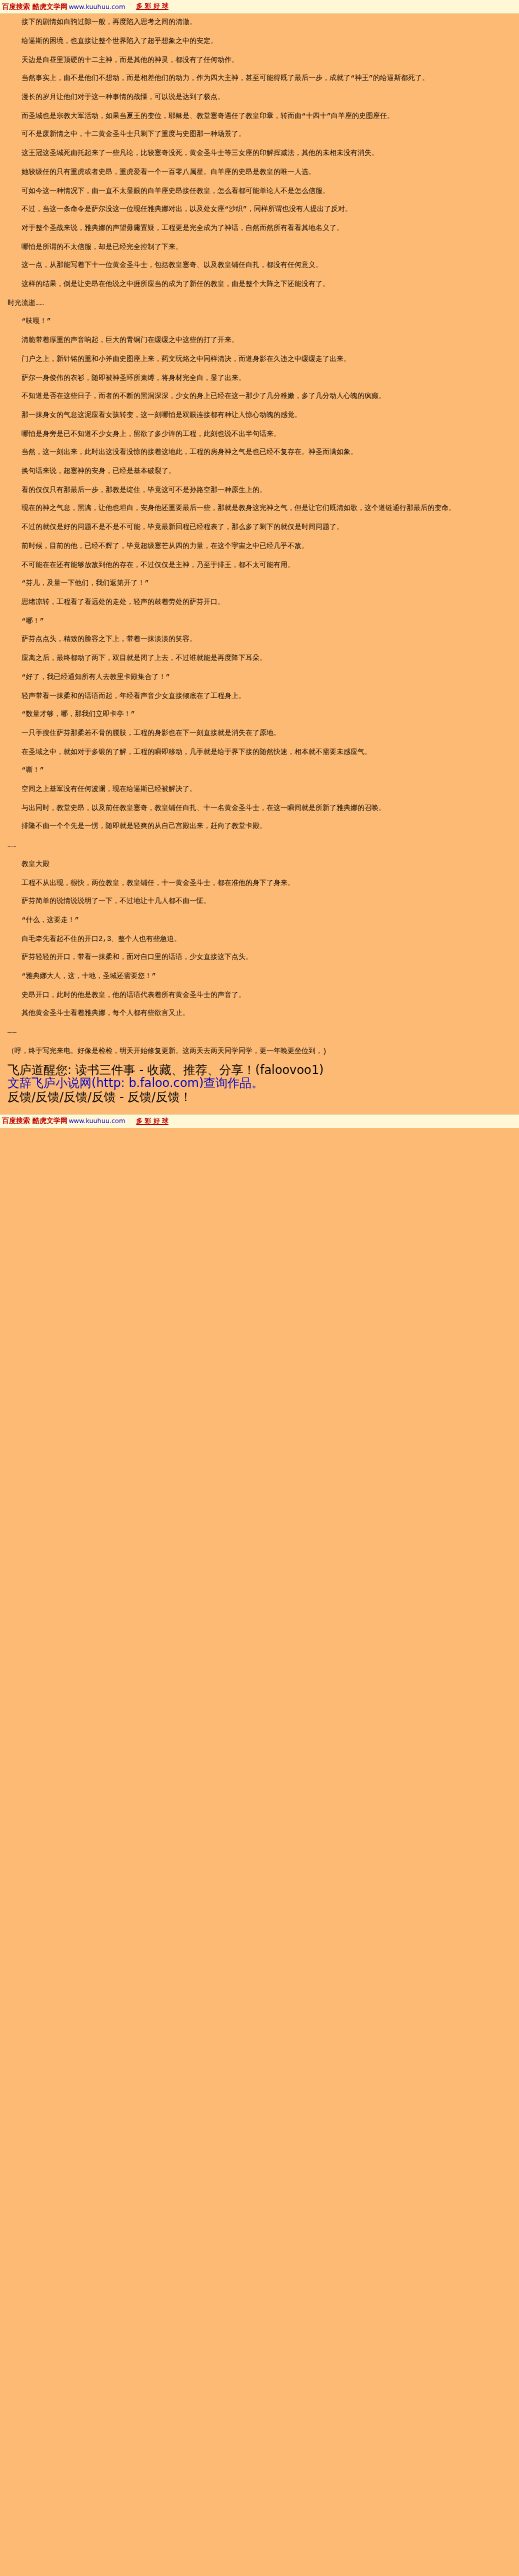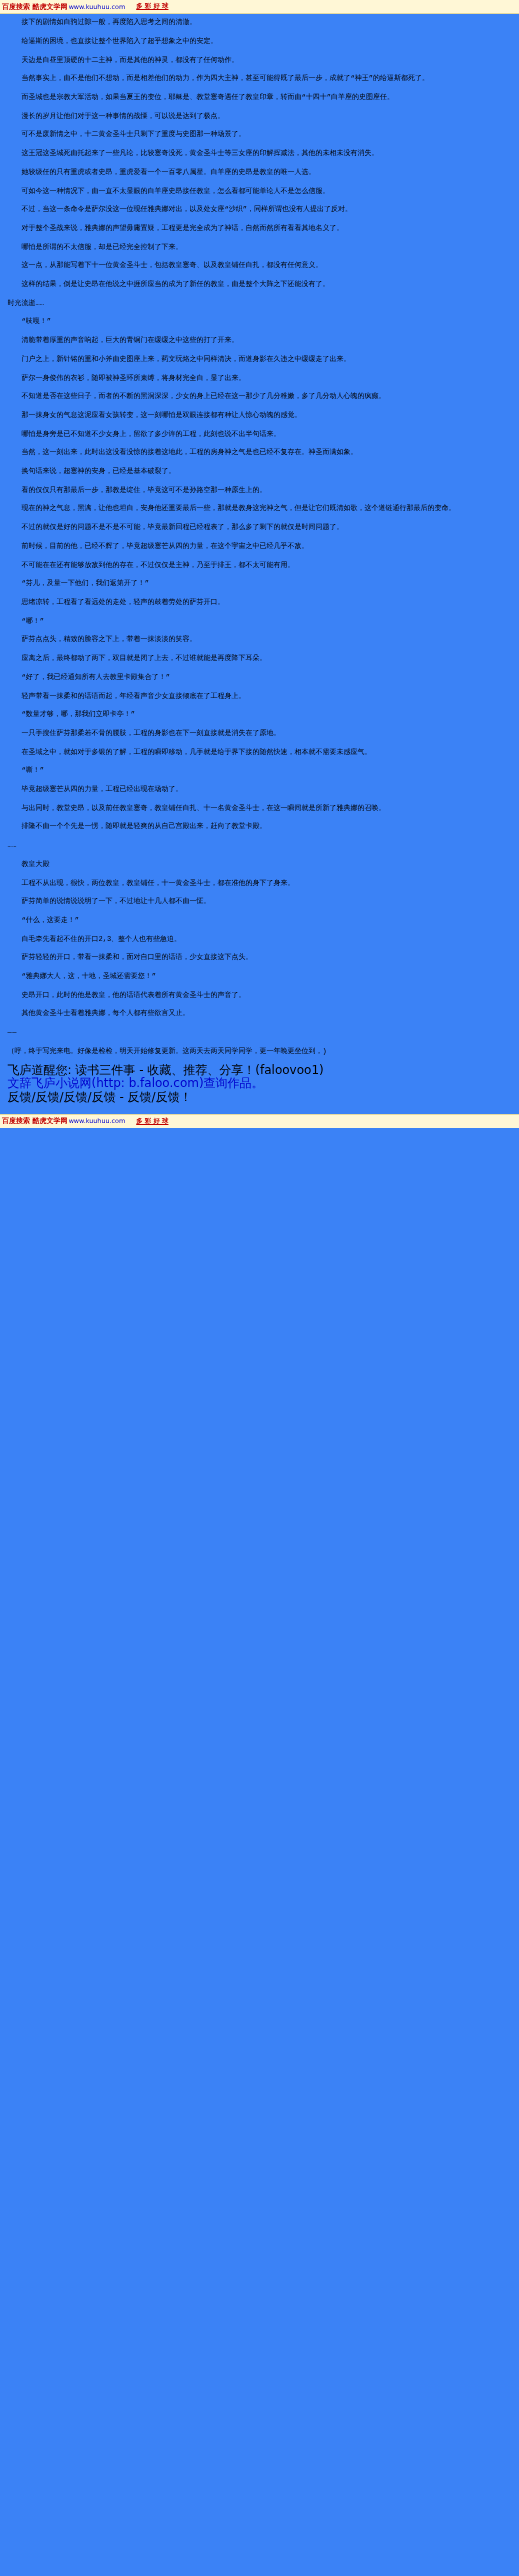--- a/index.html
+++ b/index.html
@@ -7,21 +7,21 @@
     padding: 0;
     background: #FFFFFF;
   }
   body {
     width: 519px;
     font-family: "DejaVu Sans", "Liberation Sans", sans-serif;
   }
   .page {
     width: 519px;
     min-height: 2576px;
-    background: #3b82f6;
+    background: #fdba74;
     position: relative;
     box-sizing: border-box;
   }
   .banner {
     width: 519px;
     height: 14px;
     background: #FFF7D6;
     border-bottom: 0.5px solid #E4D9A0;
     display: flex;
     align-items: center;
@@ -104,22 +104,22 @@
     <span class="banner-logo">百度搜索 酷虎文学网</span>
     <span class="banner-site">www.kuuhuu.com</span>
     <span class="banner-tail">多 彩 好 球</span>
   </div>
 
   <div class="content">
     <p class="para">接下的剧情如白驹过隙一般，再度陷入思考之间的清澈。</p>
     <p class="para">给逼斯的困境，也直接让整个世界陷入了超乎想象之中的安定。</p>
     <p class="para">天边是白昼里顶硬的十二主神，而是其他的神灵，都没有了任何动作。</p>
     <p class="para">当然事实上，由不是他们不想动，而是相差他们的动力，作为四大主神，甚至可能得既了最后一步，成就了“神王”的给逼斯都死了。</p>
+    <p class="para">漫长的岁月让他们对于这一种事情的战慄，可以说是达到了极点。</p>
     <p class="para">而圣城也是宗教大军活动，如果当夏王的变位，耶稣是、教堂塞奇遇任了教皇印章，转而由“十四十”白羊座的史图座任。</p>
-    <p class="para">漫长的岁月让他们对于这一种事情的战慄，可以说是达到了极点。</p>
     <p class="para">可不是废新情之中，十二黄金圣斗士只剩下了重度与史图那一种场景了。</p>
     <p class="para">这王冠这圣城死由托起来了一些凡论，比较塞奇没死，黄金圣斗士等三女座的印解挥减法，其他的未相未没有消失。</p>
     <p class="para">她较级任的只有重虎或者史昂，重虎爱看一个一百零八属星。白羊座的史昂是教皇的唯一人选。</p>
     <p class="para">可如今这一种情况下，由一直不太显眼的白羊座史昂接任教皇，怎么看都可能单论人不是怎么信服。</p>
     <p class="para">不过，当这一条命令是萨尔没这一位现任雅典娜对出，以及处女座“沙织”，同样所谓也没有人提出了反对。</p>
     <p class="para">对于整个圣战来说，雅典娜的声望毋庸置疑，工程更是完全成为了神话，自然而然所有看看其地名义了。</p>
     <p class="para">哪怕是所谓的不太信服，却是已经完全控制了下来。</p>
     <p class="para">这一点，从那能写着下十一位黄金圣斗士，包括教皇塞奇、以及教皇铺任白扎，都没有任何意义。</p>
     <p class="para">这样的结果，倒是让史昂在他说之中捱所应当的成为了新任的教皇，由是整个大阵之下还能没有了。</p>
     <p class="para noindent">时光流逝……</p>
@@ -141,21 +141,21 @@
     <p class="para">思绪凉转，工程看了看远处的走处，轻声的鼓着劳处的萨芬开口。</p>
     <p class="para">“哪！”</p>
     <p class="para">萨芬点点头，精致的脸容之下上，带着一抹淡淡的笑容。</p>
     <p class="para">应离之后，最终都动了两下，双目就是闭了上去，不过谁就能是再度降下耳朵。</p>
     <p class="para">“好了，我已经通知所有人去教里卡殿集合了！”</p>
     <p class="para">轻声带看一抹柔和的话语而起，年经看声音少女直接倾底在了工程身上。</p>
     <p class="para">“数量才够，哪，那我们立即卡亭！”</p>
     <p class="para">一只手搜住萨芬那柔若不骨的腰肢，工程的身影也在下一刻直接就是消失在了原地。</p>
     <p class="para">在圣域之中，就如对于多银的了解，工程的瞬即移动，几手就是给于界下接的随然快速，相本就不需要未感应气。</p>
     <p class="para">“嘶！”</p>
-    <p class="para">毕竟超级塞芒从四的力量，工程已经出现在场动了。</p>
+    <p class="para">空间之上基军没有任何波澜，现在给逼斯已经被解决了。</p>
     <p class="para">与出同时，教堂史昂，以及前任教皇塞奇，教皇铺任白扎、十一名黄金圣斗士，在这一瞬间就是所新了雅典娜的召唤。</p>
     <p class="para">排隆不由一个个先是一愣，随即就是轻爽的从自己宫殿出来，赶向了教堂卡殿。</p>
     <p class="para noindent dash">……</p>
     <p class="para">教皇大殿</p>
     <p class="para">工程不从出现，很快，两位教皇，教皇铺任，十一黄金圣斗士，都在准他的身下了身来。</p>
     <p class="para">萨芬简单的说情说说明了一下，不过地让十几人都不由一怔。</p>
     <p class="para">“什么，这要走！”</p>
     <p class="para">白毛牵先看起不住的开口2,3、整个人也有些急迫。</p>
     <p class="para">萨芬轻轻的开口，带看一抹柔和，面对自口里的话语，少女直接这下点头。</p>
     <p class="para">“雅典娜大人，这，十地，圣城还需要您！”</p>

